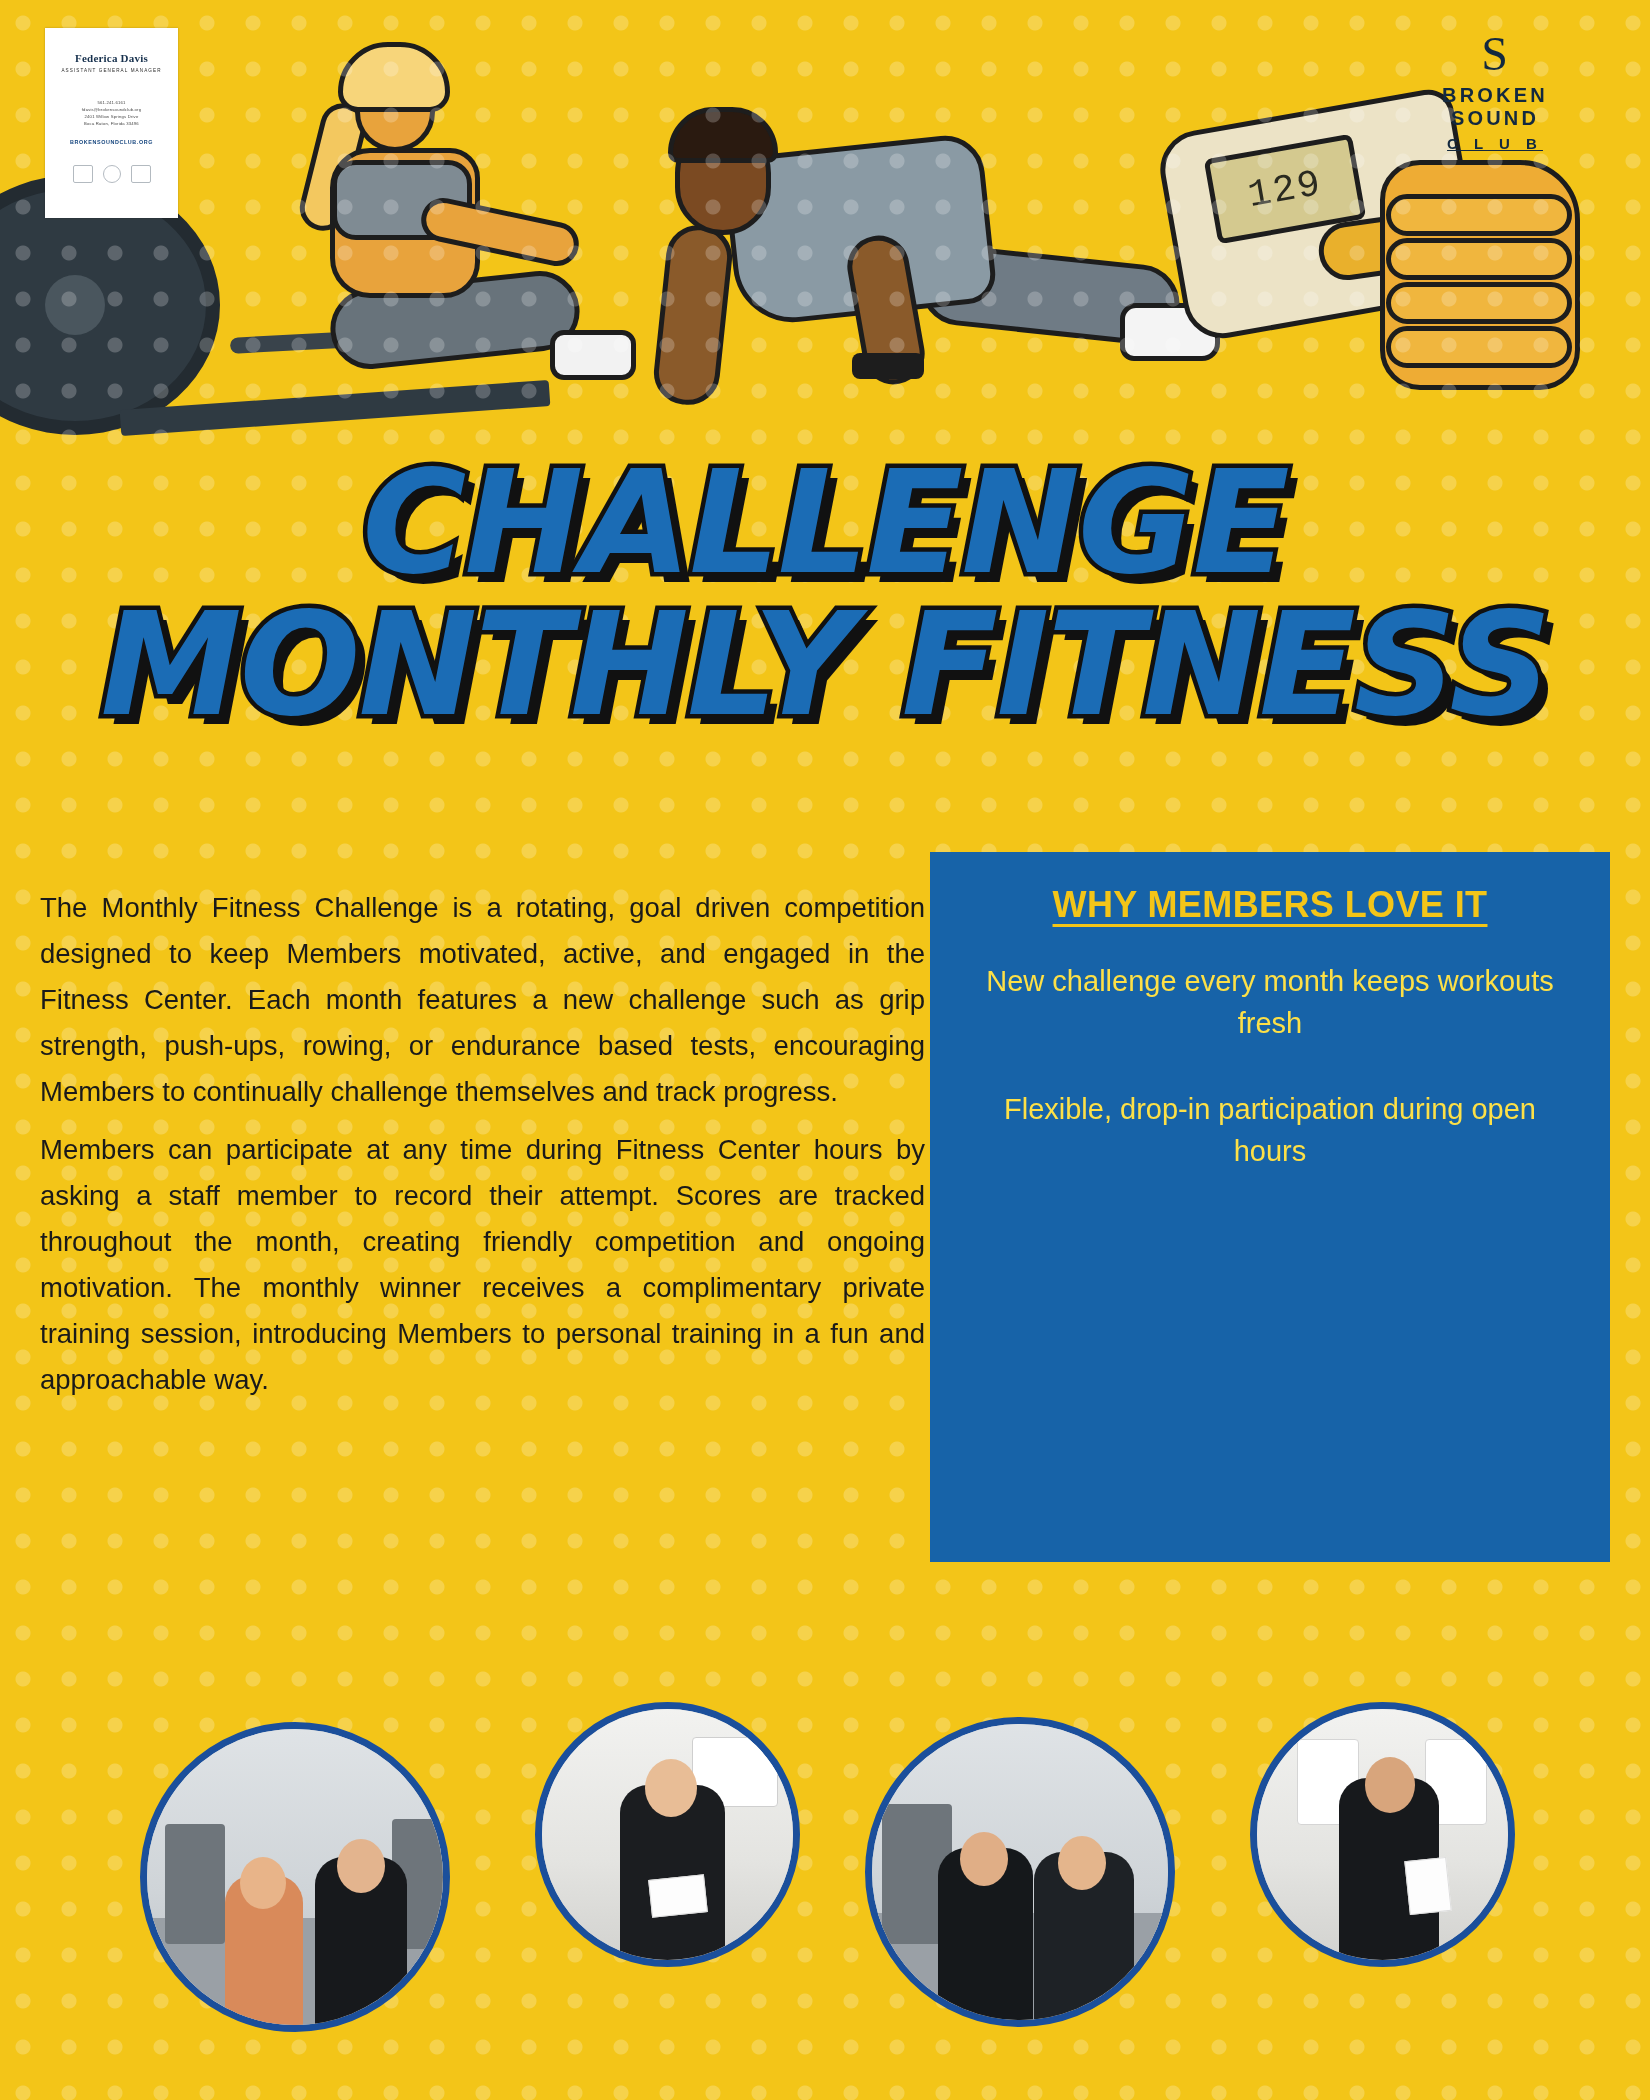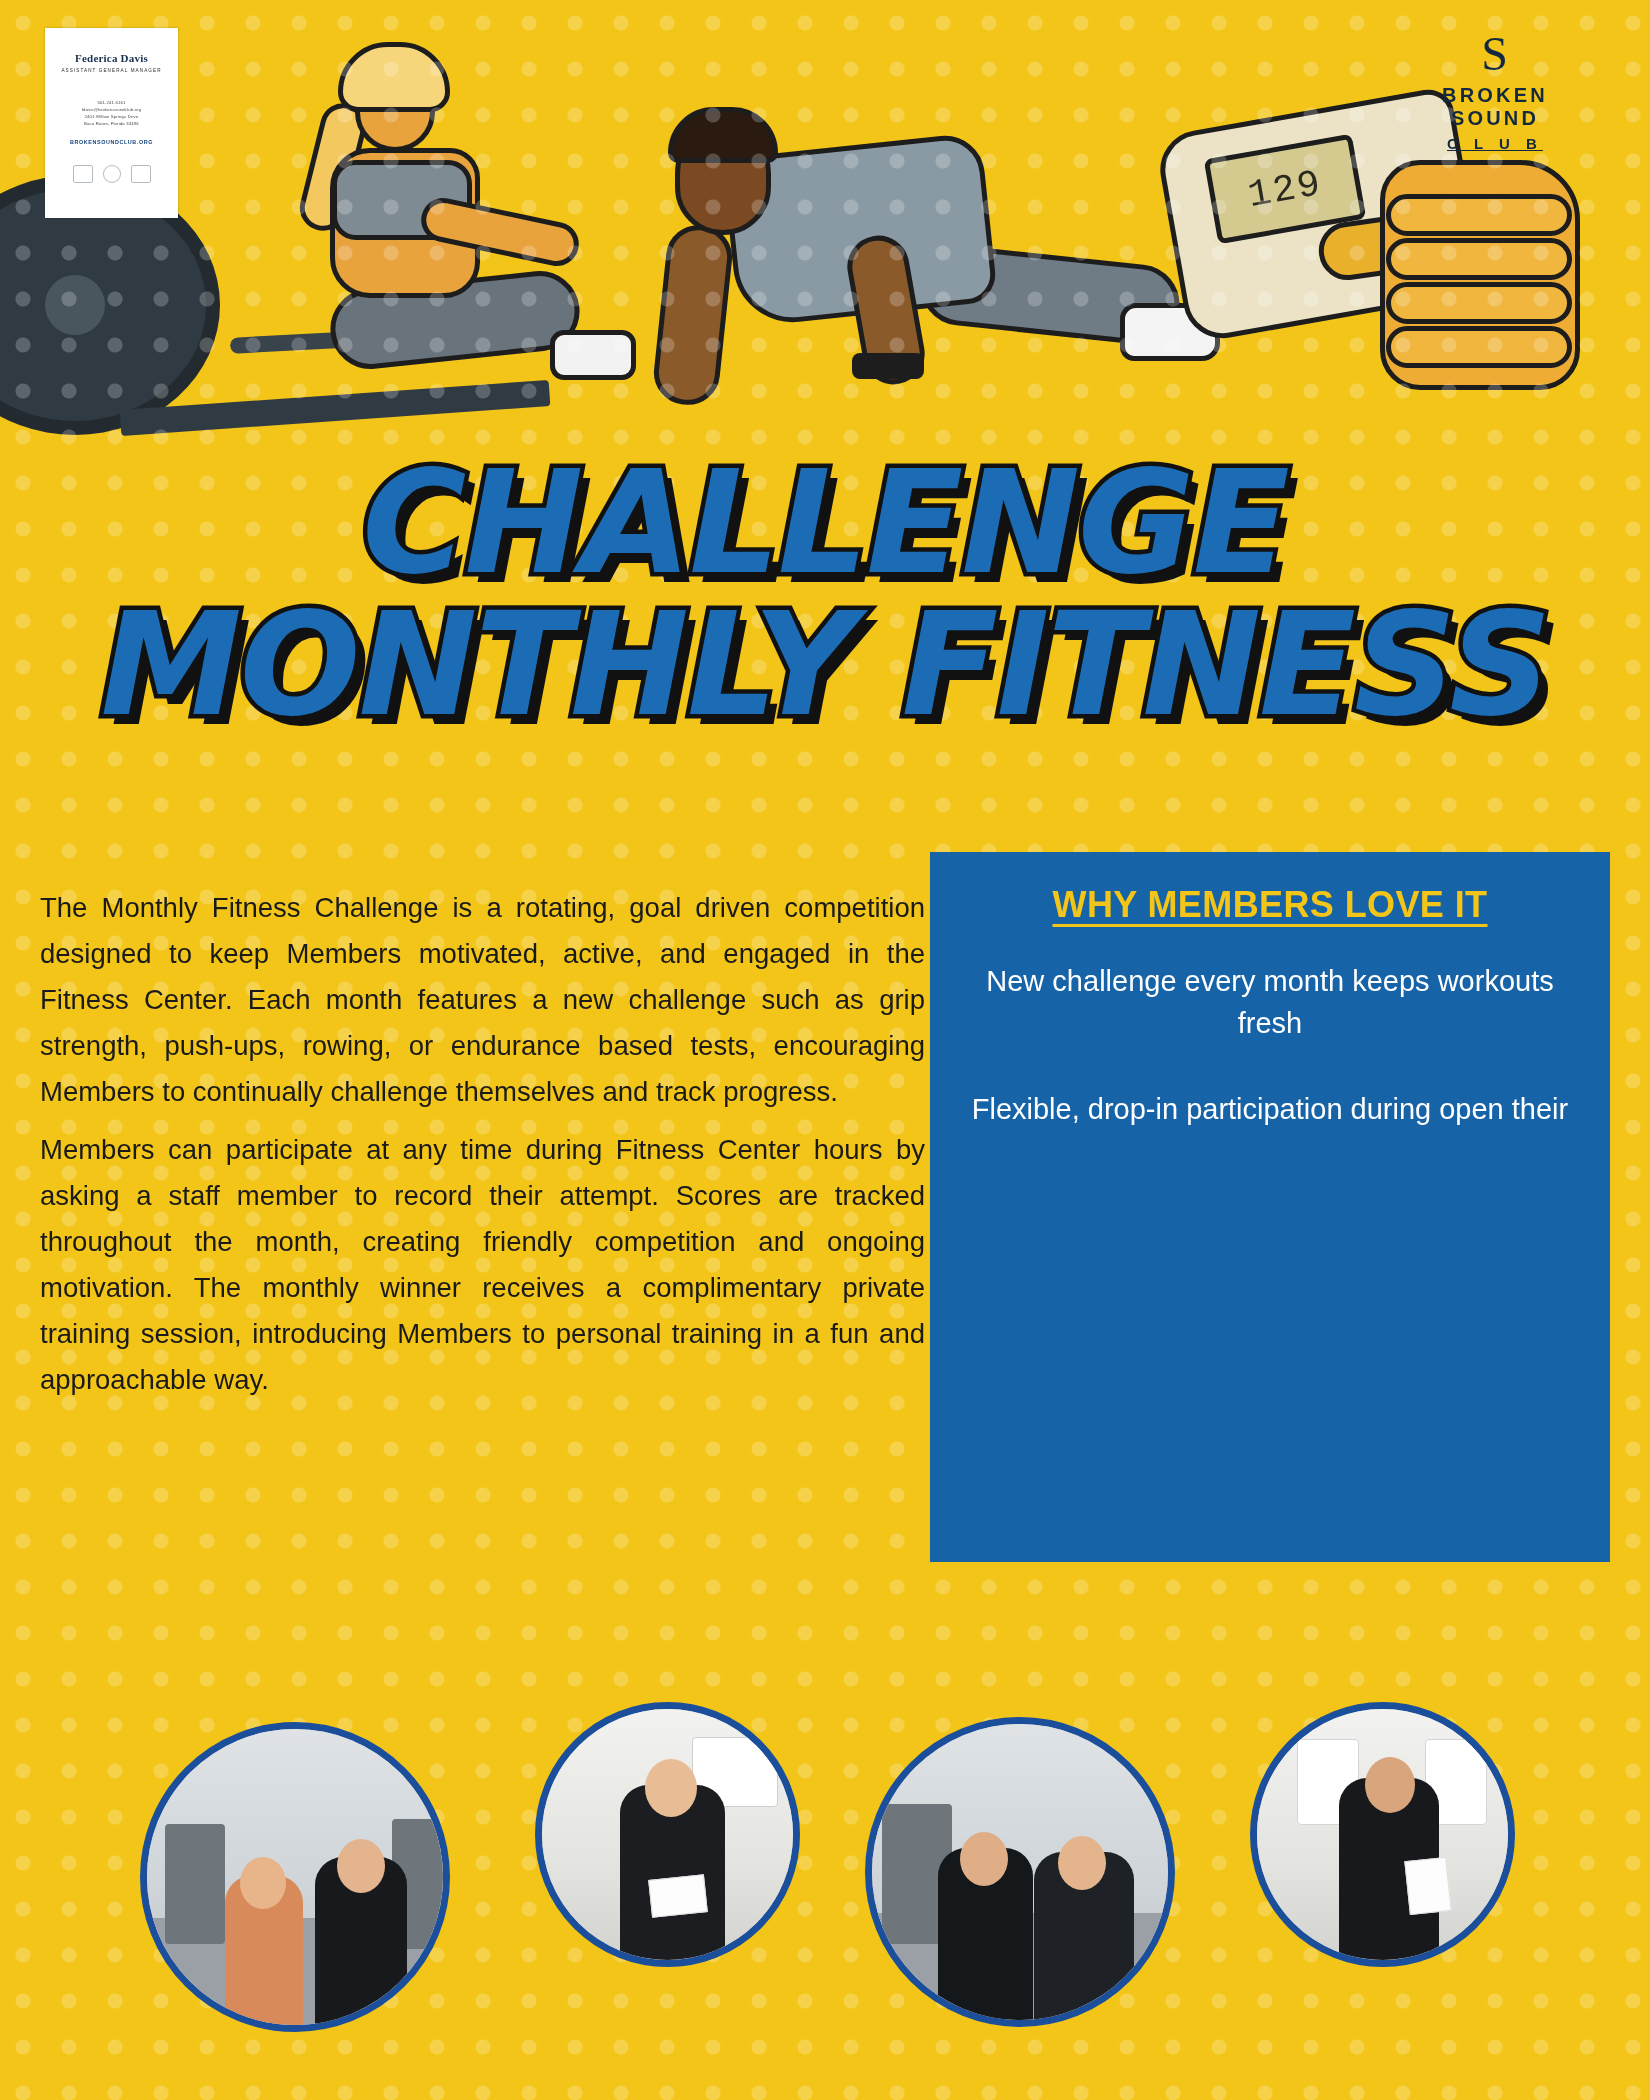--- a/index.html
+++ b/index.html
@@ -380,21 +380,21 @@
     color: #f3c518;
     font-size: 36px;
     font-weight: bold;
     letter-spacing: 0.4px;
     text-decoration: underline;
     text-underline-offset: 7px;
     text-decoration-thickness: 3px;
     margin-bottom: 34px;
   }
   .love-item {
-    color: #ffffff;
+    color: #fde047;
     font-size: 29px;
     line-height: 42px;
     margin-bottom: 44px;
   }
 
   
   .photos {
     position: absolute;
     left: 0;
     bottom: 38px;
@@ -520,21 +520,21 @@
   </div>
 
   <div class="body-text">
     <p>The Monthly Fitness Challenge is a rotating, goal driven competition designed to keep Members motivated, active, and engaged in the Fitness Center. Each month features a new challenge such as grip strength, push-ups, rowing, or endurance based tests, encouraging Members to continually challenge themselves and track progress.</p>
     <p>Members can participate at any time during Fitness Center hours by asking a staff member to record their attempt. Scores are tracked throughout the month, creating friendly competition and ongoing motivation. The monthly winner receives a complimentary private training session, introducing Members to personal training in a fun and approachable way.</p>
   </div>
 
   <div class="love-panel">
     <div class="love-title">WHY MEMBERS LOVE IT</div>
     <div class="love-item">New challenge every month keeps workouts fresh</div>
-    <div class="love-item">Flexible, drop-in participation during open their</div>
+    <div class="love-item">Flexible, drop-in participation during open hours</div>
   </div>
 
   <div class="photos">
 
     <div class="photo photo-1">
       <div class="ph-room"></div>
       <div class="ph-floor"></div>
       <div class="ph-equip" style="left:18px; top:95px; width:60px; height:120px;"></div>
       <div class="ph-equip" style="left:245px; top:90px; width:55px; height:130px;"></div>
       <div class="ph-person" style="left:78px; width:78px; height:150px; background:#d98a5a;"></div>

